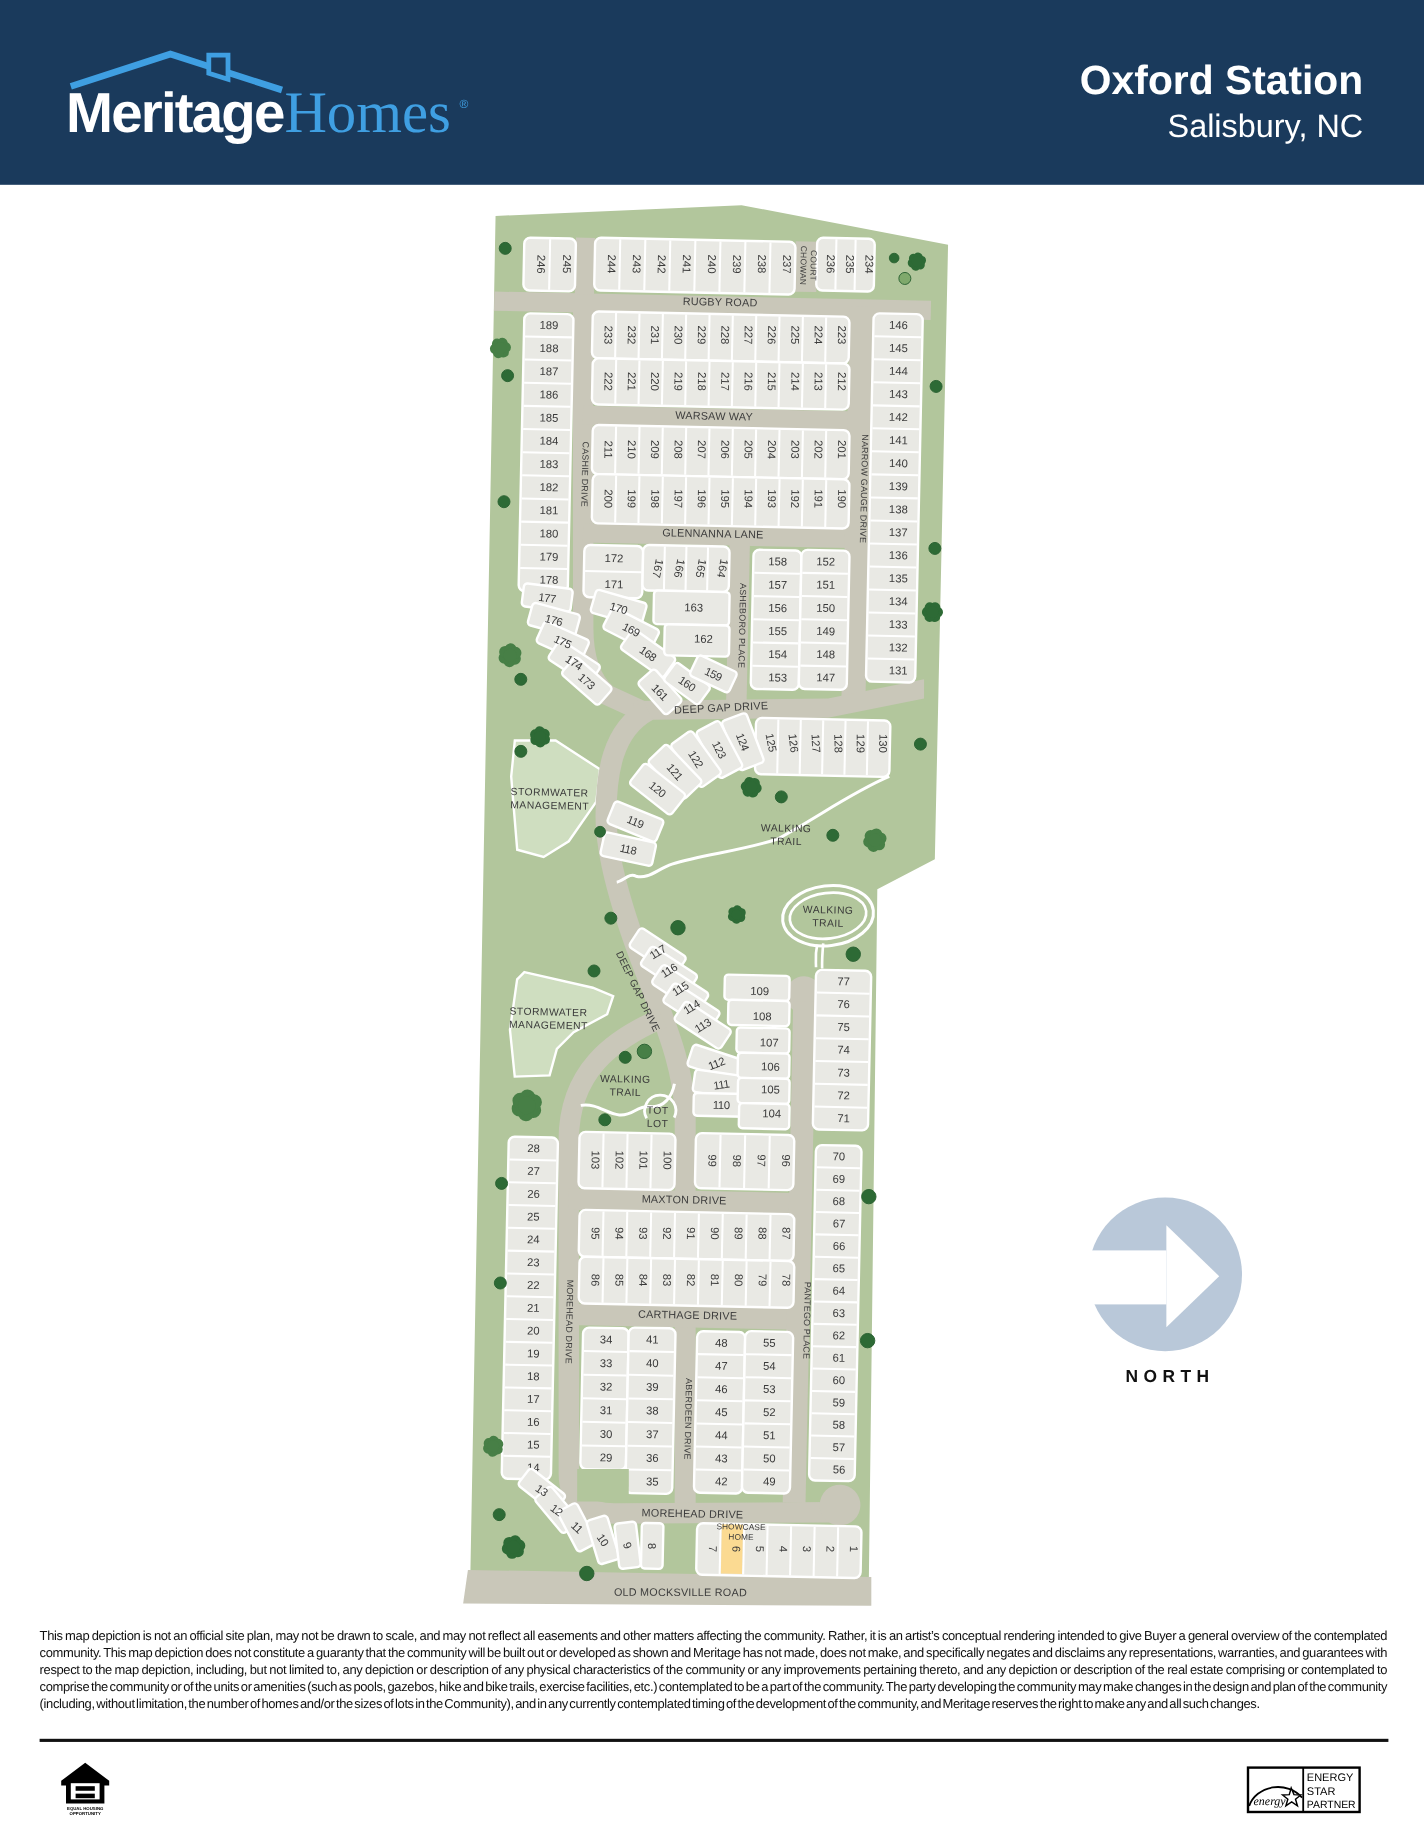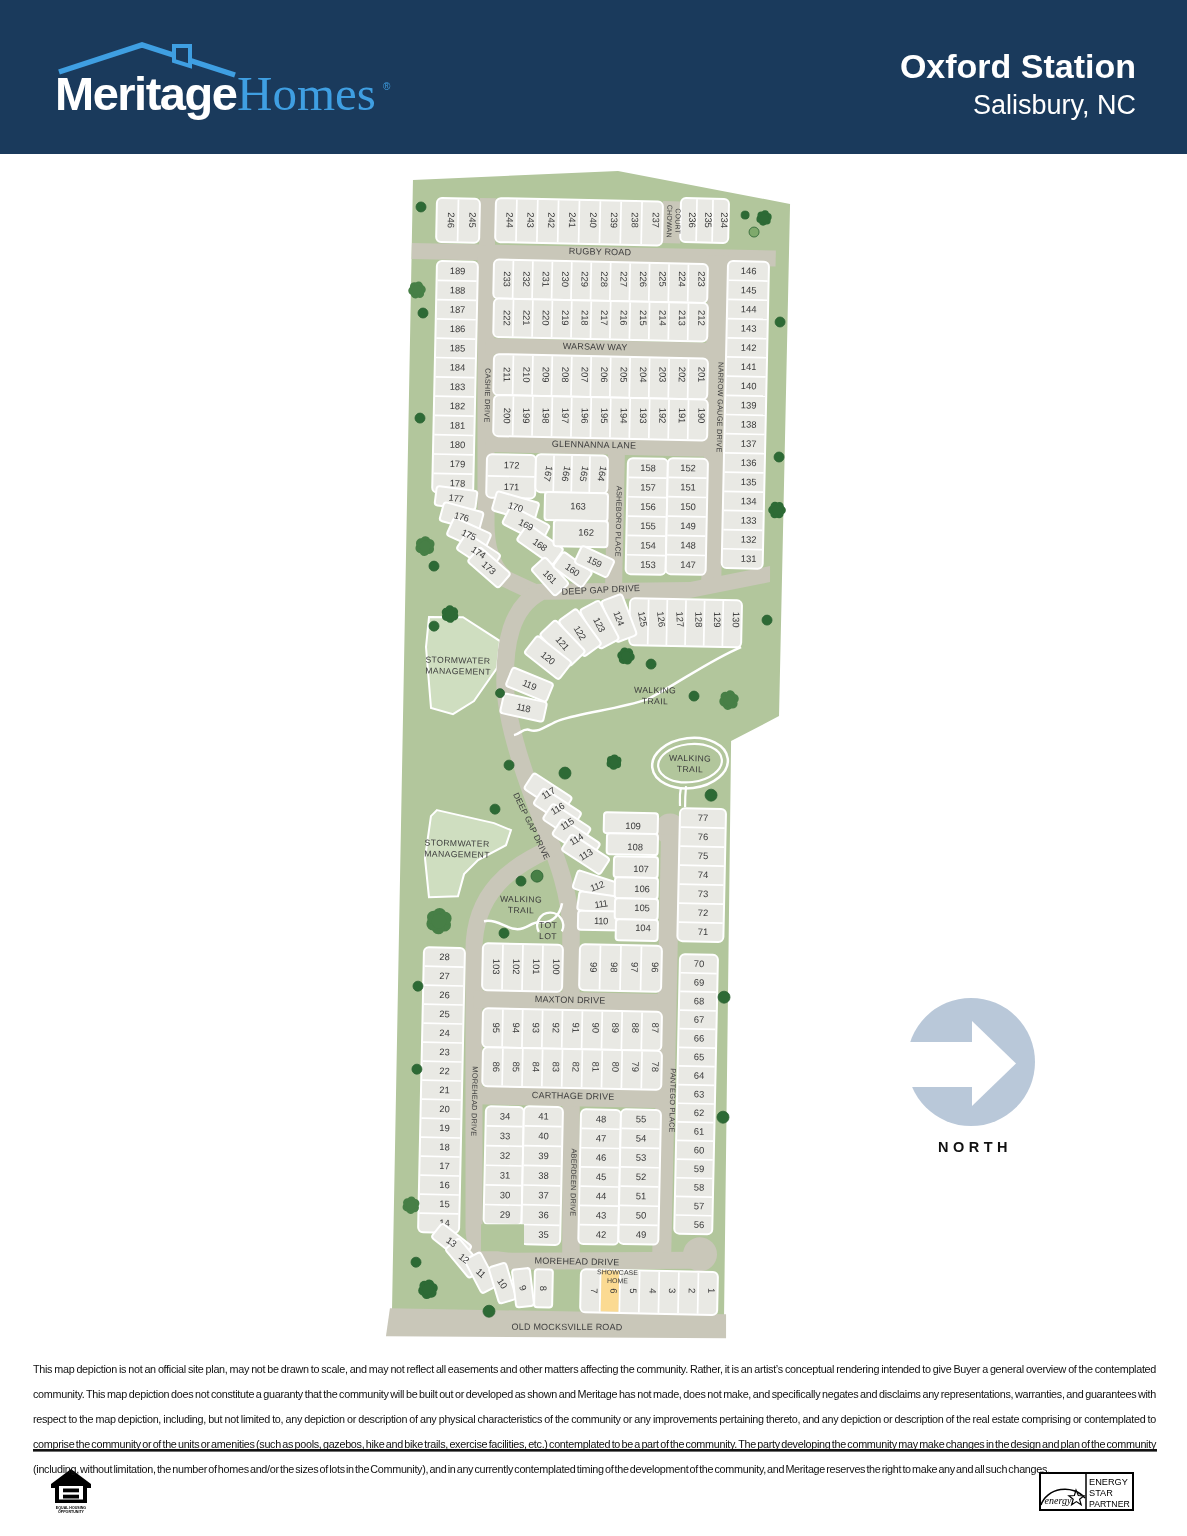--- a/index.html
+++ b/index.html
@@ -1,15 +1,15 @@
 <!DOCTYPE html>
 <html><head><meta charset="utf-8"><title>Oxford Station</title><style>
 html,body{margin:0;padding:0;background:#fff;}
 .page{position:relative;width:1187px;height:1536px;overflow:hidden;font-family:"Liberation Sans",sans-serif;padding-left:10px;}
-.disc{position:absolute;left:33px;top:1357px;width:1123px;font-size:10.8px;letter-spacing:-0.3px;word-spacing:-1.5px;line-height:25px;color:#101010;text-align:justify;font-family:"Liberation Sans",sans-serif;}
+.disc{position:absolute;left:33px;top:1357px;width:1123px;font-size:10.8px;letter-spacing:-0.3px;word-spacing:-1.5px;line-height:14px;color:#101010;text-align:justify;font-family:"Liberation Sans",sans-serif;}
 </style></head><body>
 <div class="page">
 <svg width="1187" height="1536" viewBox="0 0 1187 1536" style="position:absolute;left:0;top:0">
 
 <rect x="0" y="0" width="1187" height="154" fill="#1a3a5c"></rect>
 
 <path d="M59 72 L142 45 L235 75" fill="none" stroke="#3f9fe2" stroke-width="5.5"></path>
 
 <path d="M174 61 L174 46 L190 46 L190 66 Z" fill="#1a3a5c" stroke="#3f9fe2" stroke-width="4"></path>
 

